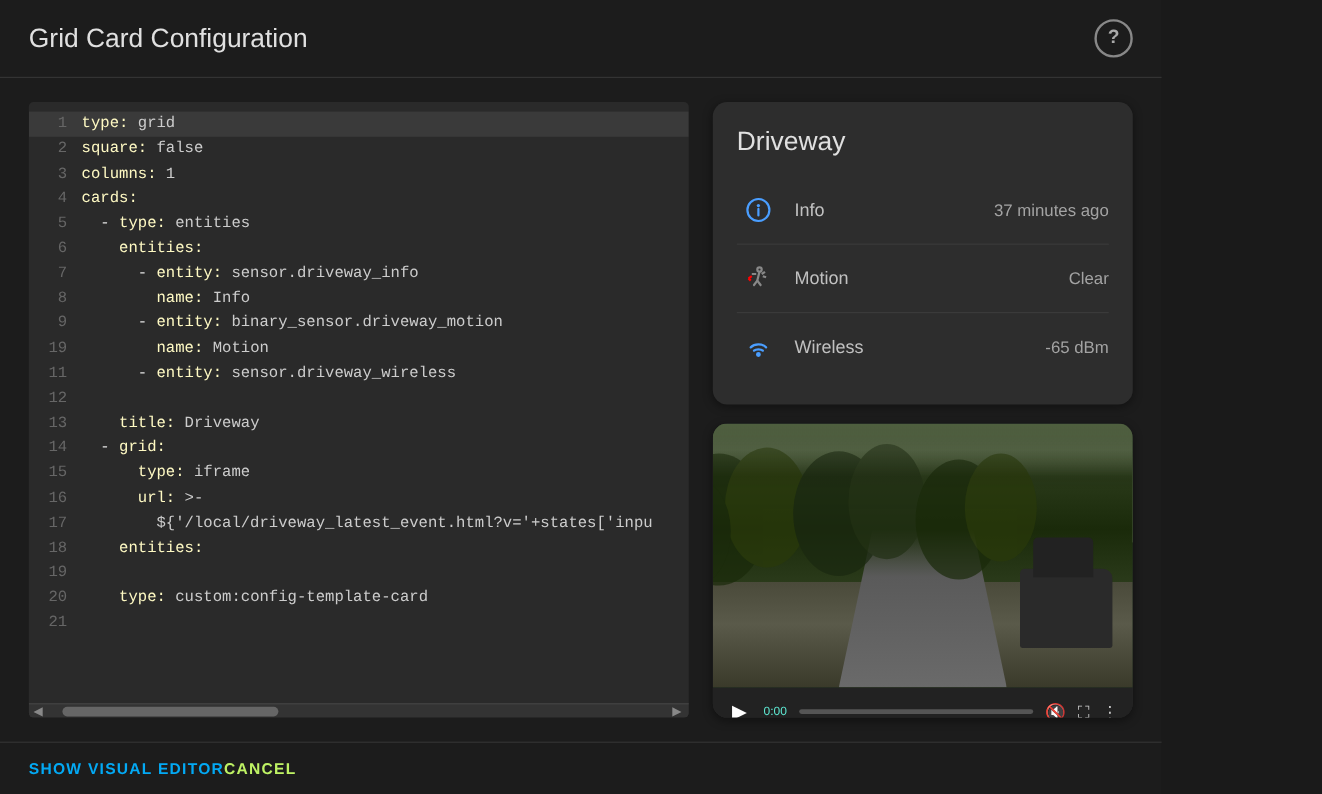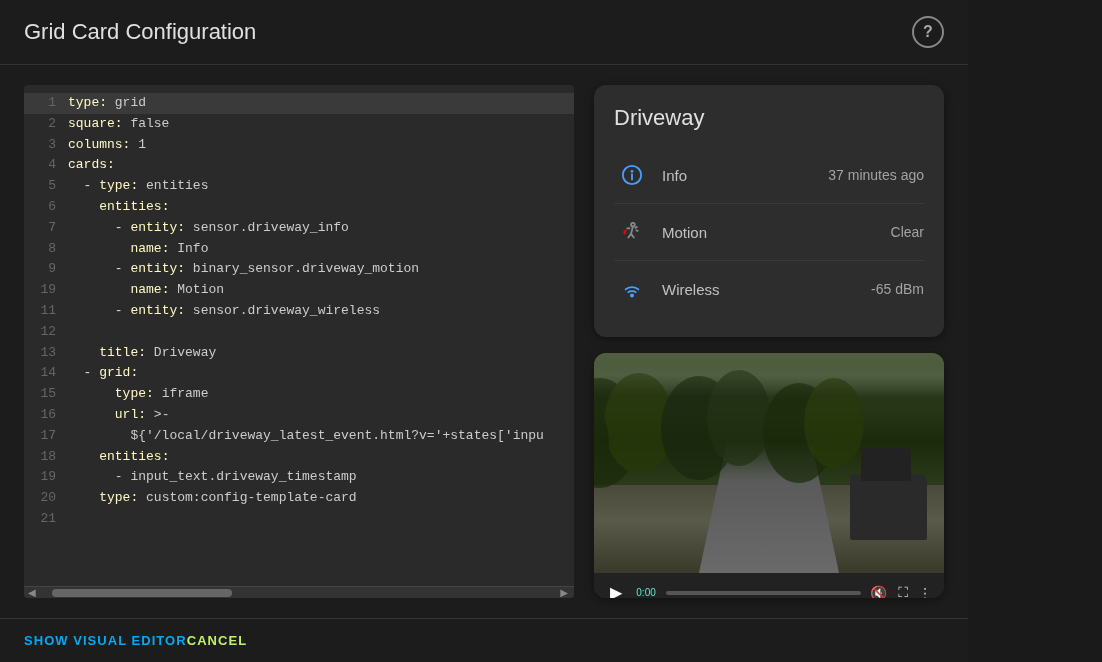--- a/index.html
+++ b/index.html
@@ -390,21 +390,21 @@
           <div class="code-line"><span class="line-num">9</span><span class="line-content">      <span class="dash">- </span><span class="key">entity:</span> binary_sensor.driveway_motion</span></div>
           <div class="code-line"><span class="line-num">19</span><span class="line-content">        <span class="key">name:</span> Motion</span></div>
           <div class="code-line"><span class="line-num">11</span><span class="line-content">      <span class="dash">- </span><span class="key">entity:</span> sensor.driveway_wireless</span></div>
           <div class="code-line"><span class="line-num">12</span></div>
           <div class="code-line"><span class="line-num">13</span><span class="line-content">    <span class="key">title:</span> Driveway</span></div>
           <div class="code-line"><span class="line-num">14</span><span class="line-content">  <span class="dash">- </span><span class="key">grid:</span></span></div>
           <div class="code-line"><span class="line-num">15</span><span class="line-content">      <span class="key">type:</span> iframe</span></div>
           <div class="code-line"><span class="line-num">16</span><span class="line-content">      <span class="key">url:</span> &gt;-</span></div>
           <div class="code-line"><span class="line-num">17</span><span class="line-content">        ${'/local/driveway_latest_event.html?v='+states['inpu</span></div>
           <div class="code-line"><span class="line-num">18</span><span class="line-content">    <span class="key">entities:</span></span></div>
-          <div class="code-line"><span class="line-num">19</span><span class="line-content">      - input_text.driveway_timestamp</span></div>
+          <div class="code-line"><span class="line-num">19</span></div>
           <div class="code-line"><span class="line-num">20</span><span class="line-content">    <span class="key">type:</span> custom:config-template-card</span></div>
           <div class="code-line"><span class="line-num">21</span><span class="line-content"></span></div>
         </div>
       <div class="code-scrollbar">
         <span class="scroll-arrow">◀</span>
         <div class="scrollbar-thumb"></div>
         <span class="scroll-arrow" style="position:absolute;right:6px;">▶</span>
       </div>
     </div>
 

